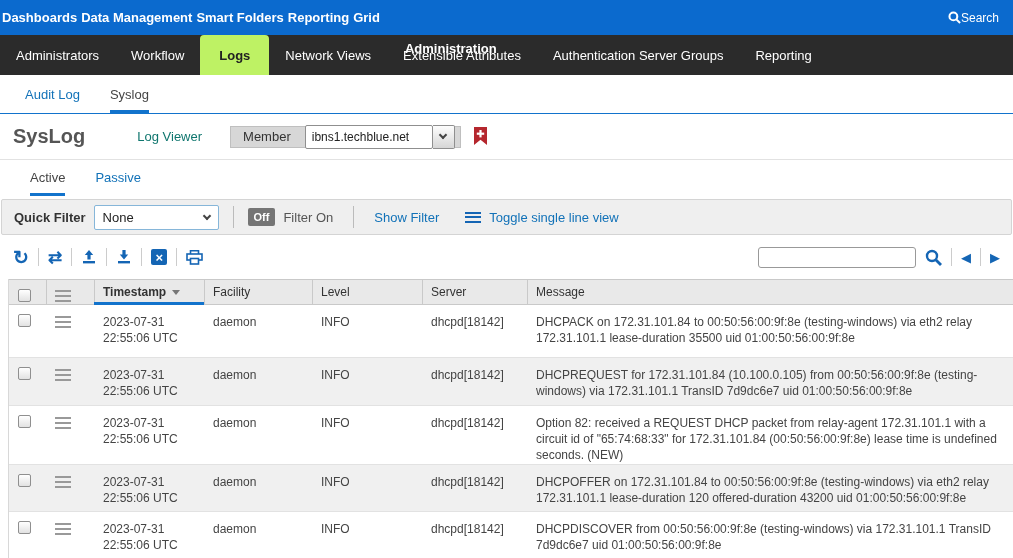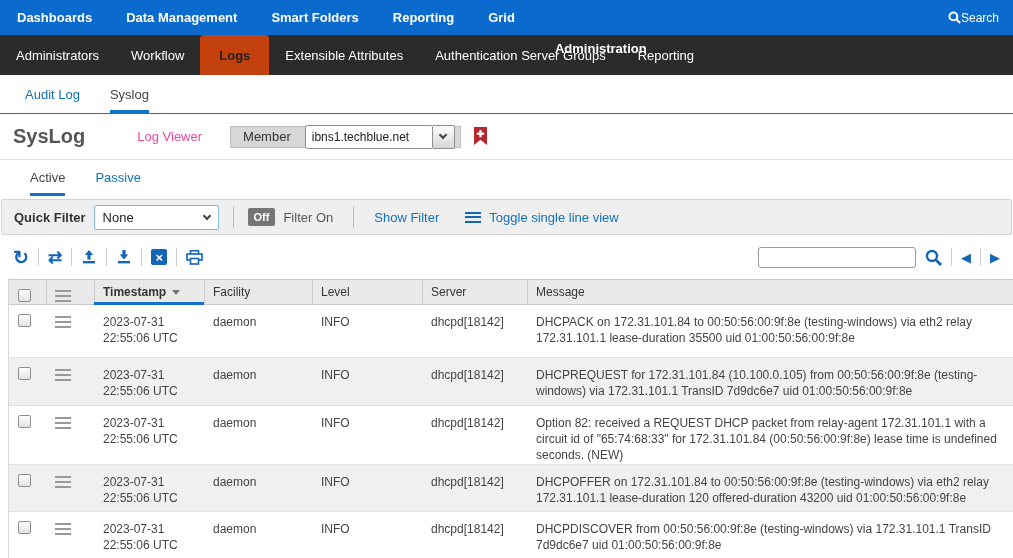--- a/index.html
+++ b/index.html
@@ -1,46 +1,46 @@
 <!DOCTYPE html>
 <html><head>
 <meta charset="utf-8">
 <style>
   * { margin:0; padding:0; box-sizing:border-box; }
   html,body { width:1013px; height:558px; overflow:hidden; background:#fff;
               font-family:"Liberation Sans", sans-serif; }
 
   
   .topnav { height:35px; background:#0b6ace; display:flex; align-items:stretch; }
-  .topnav-item { display:flex; align-items:center; padding:0 17px; font-size:13px;
+  .topnav-item { display:flex; align-items:center; padding:0 2px; font-size:13px;
                  font-weight:bold; color:#fff; cursor:pointer; }
   .topnav-item.active { background:#3b3b3b; border-radius:4px 4px 0 0; padding:0 23px;margin-top:48px; }
   .topnav-search { margin-left:auto; display:flex; align-items:center; 
                    padding:0 14px; color:#fff; font-size:12px; cursor:pointer; }
 
   
   .subnav { height:40px; background:#2b2b2b; display:flex; align-items:stretch; }
   .subnav-item { display:flex; align-items:center; padding:0 16px; font-size:13px;
                  color:#fff; cursor:pointer; }
-  .subnav-item.active { background:#c2410c; color:#222; font-weight:bold;
+  .subnav-item.active { background:#bef264; color:#222; font-weight:bold;
                         border-radius:4px 4px 0 0; padding:10px 19px; }
 
   
   .tabstrip1 { display:flex; gap:30px; padding:12px 0 0 25px;
                border-bottom:1px solid #1273cc; }
   .tabstrip2 { display:flex; gap:30px; padding:10px 0 0 30px; }
   .tab { font-size:13px; padding-bottom:8px; color:#1272b8; text-decoration:none;
          cursor:pointer; }
   .tab.active { color:#444; border-bottom:3px solid #1273cc; }
 
   
   .pagehead { height:46px; display:flex; align-items:center; padding-left:13px;
               border-bottom:1px solid #e2e2e2; }
   .page-title { font-size:20px; font-weight:bold; color:#555; margin-right:52px; }
-  .viewer-label { font-size:13px; color:#ec4899; margin-right:28px; }
+  .viewer-label { font-size:13px; color:#0f766e; margin-right:28px; }
   .member-box { display:flex; align-items:center; height:22px; background:#d7d7d7;
                 border:1px solid #bfbfbf; padding:0 5px 0 12px; }
   .member-label { font-size:13px; color:#333; margin-right:14px; }
   .member-select { display:flex; align-items:center; width:128px; height:24px;
                    background:#fff; border:1px solid #8f8f8f; border-radius:2px;
                    padding:0 6px; font-size:12px; color:#222; cursor:pointer; }
   .member-chevbtn { width:22px; height:24px; display:flex; align-items:center;
                     justify-content:center; background:linear-gradient(#fdfdfd,#d6d6d6);
                     border:1px solid #8f8f8f; border-radius:0 2px 2px 0;
                     border-left:none; cursor:pointer; }
@@ -145,20 +145,21 @@
   </div>
 </header>
 
 <nav class="subnav" id="subnav-items">
   <a class="subnav-item">Administrators</a>
 
   <a class="subnav-item">Workflow</a>
 
   <a class="subnav-item active">Logs</a>
 
+  <a class="subnav-item">Network Views</a>
 
   <a class="subnav-item">Extensible Attributes</a>
 
   <a class="subnav-item">Authentication Server Groups</a>
 
 
   <a class="subnav-item">Reporting</a>
 </nav>
 
 <div class="tabstrip1">

